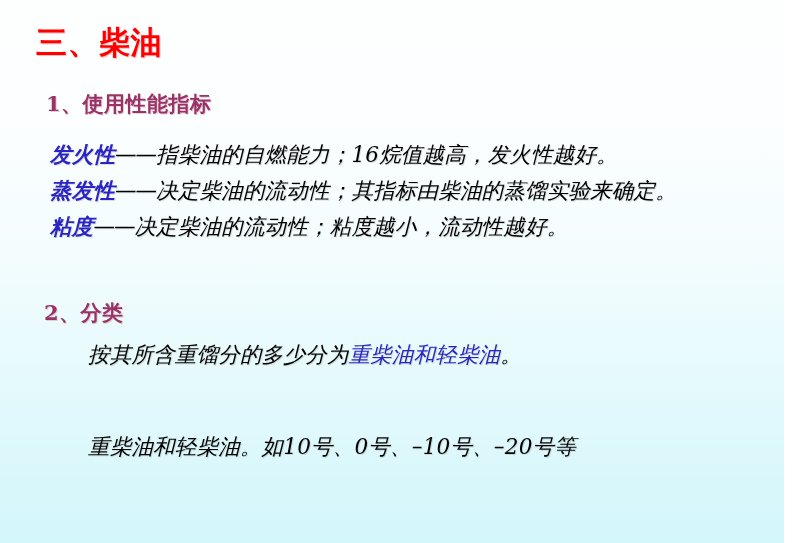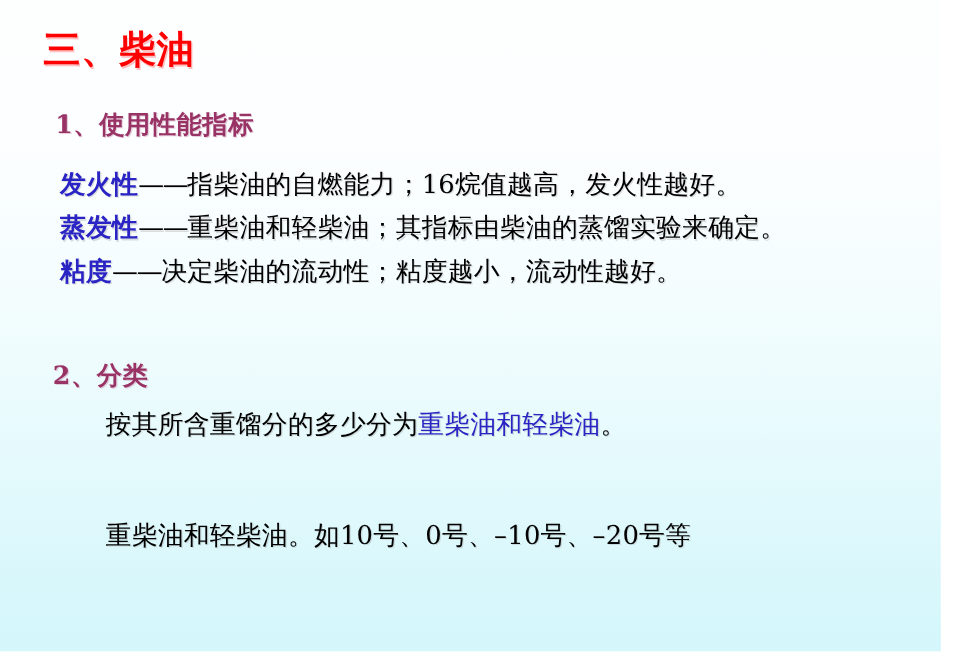--- a/index.html
+++ b/index.html
@@ -61,20 +61,21 @@
 
   
   .body-line {
     position: absolute;
     font-size: 21.5px;
     line-height: 29px;
     color: #000000;
     white-space: nowrap;
     letter-spacing: 0.2px;
     text-shadow: 1px 1px 0 rgba(150,150,150,0.30);
+    font-style: italic;
   }
   #line-fahuo   { left: 50px;  top: 140px; }
   #line-zhengfa { left: 50px;  top: 176px; }
   #line-nian    { left: 50px;  top: 212px; }
   #line-ning    { left: 50px;  top: 249px; }
   #para-fenlei  { left: 88px;  top: 340px; }
   #para-paihao  { left: 88px;  top: 432px; }
 
   .term {
     color: #2b24c4;
@@ -97,21 +98,21 @@
 
   <div class="slide-title">三、柴油</div>
 
   <div class="section-heading" id="sec1">1、使用性能指标</div>
 
   <div class="body-line" id="line-fahuo">
     <span class="term">发火性</span><span class="dash">——</span><span>指柴油的自燃能力；16烷值越高，发火性越好。</span>
   </div>
 
   <div class="body-line" id="line-zhengfa">
-    <span class="term">蒸发性</span><span class="dash">——</span><span>重柴油和轻柴油；其指标由柴油的蒸馏实验来确定。</span>
+    <span class="term">蒸发性</span><span class="dash">——</span><span>决定柴油的流动性；其指标由柴油的蒸馏实验来确定。</span>
   </div>
 
   <div class="body-line" id="line-nian">
     <span class="term">粘度</span><span class="dash">——</span><span>决定柴油的流动性；粘度越小，流动性越好。</span>
   </div>
 
 
   <div class="section-heading" id="sec2">2、分类</div>
 
   <div class="body-line" id="para-fenlei">

